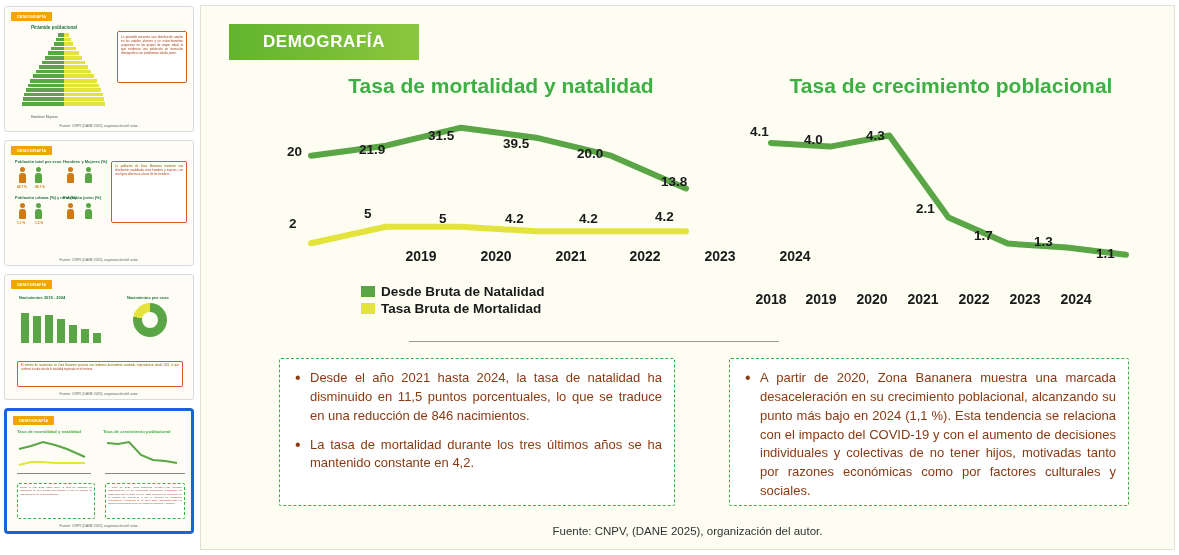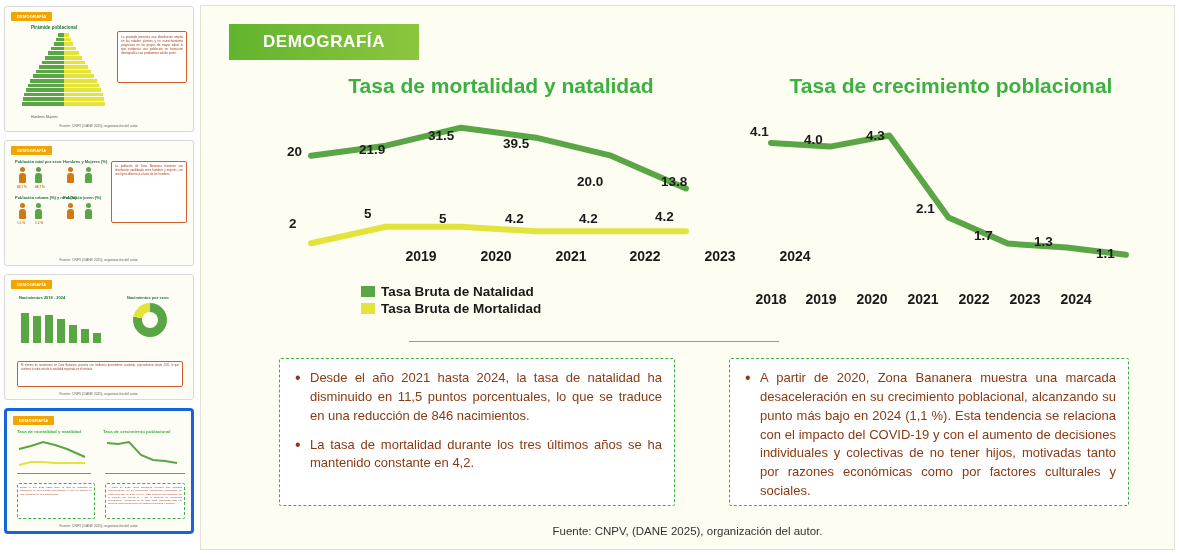--- a/index.html
+++ b/index.html
@@ -353,21 +353,21 @@
 
         <polyline id="lineNat" fill="none" stroke="#5aa545" stroke-width="6" stroke-linejoin="round" stroke-linecap="round" points="20.0,49.7 95.0,39.7 170.0,21.7 245.0,31.7 320.0,49.7 395.0,82.5"></polyline>
 
         <polyline id="lineMor" fill="none" stroke="#e3e33c" stroke-width="6" stroke-linejoin="round" stroke-linecap="round" points="20.0,137.3 95.0,120.8 170.0,120.8 245.0,125.2 320.0,125.2 395.0,125.2"></polyline>
       </svg>
 
       <div class="vlabel" style="left:-4px;  top:38px;">20</div>
       <div class="vlabel" style="left:68px;  top:36px;">21.9</div>
       <div class="vlabel" style="left:137px; top:22px;">31.5</div>
       <div class="vlabel" style="left:212px; top:30px;">39.5</div>
-      <div class="vlabel" style="left:286px; top:40px;margin-top:28px;">20.0</div>
+      <div class="vlabel" style="left:286px; top:40px;">20.0</div>
       <div class="vlabel" style="left:370px; top:68px;">13.8</div>
 
       <div class="vlabel" style="left:-2px;  top:110px;">2</div>
       <div class="vlabel" style="left:73px;  top:100px;">5</div>
       <div class="vlabel" style="left:148px; top:105px;">5</div>
       <div class="vlabel" style="left:214px; top:105px;">4.2</div>
       <div class="vlabel" style="left:288px; top:105px;">4.2</div>
       <div class="vlabel" style="left:364px; top:103px;">4.2</div>
     </div>
 
@@ -375,21 +375,21 @@
     <div class="xlabel" style="left:190px; top:242px; width:60px;">2019</div>
     <div class="xlabel" style="left:265px; top:242px; width:60px;">2020</div>
     <div class="xlabel" style="left:340px; top:242px; width:60px;">2021</div>
     <div class="xlabel" style="left:414px; top:242px; width:60px;">2022</div>
     <div class="xlabel" style="left:489px; top:242px; width:60px;">2023</div>
     <div class="xlabel" style="left:564px; top:242px; width:60px;">2024</div>
 
     <div class="legend">
       <div>
         <i class="sw" style="background:#5aa545"></i>
-        <span class="txt">Tasa Bruta de Natalidad</span>
+        <span class="txt">Desde Bruta de Natalidad</span>
       </div>
       <div>
         <i class="sw" style="background:#e3e33c"></i>
         <span class="txt">Tasa Bruta de Mortalidad</span>
       </div>
     </div>
 
     <div class="chart-title" id="chartTitleR">Tasa de crecimiento poblacional</div>
 
     <div class="chartbox" id="chartR">

